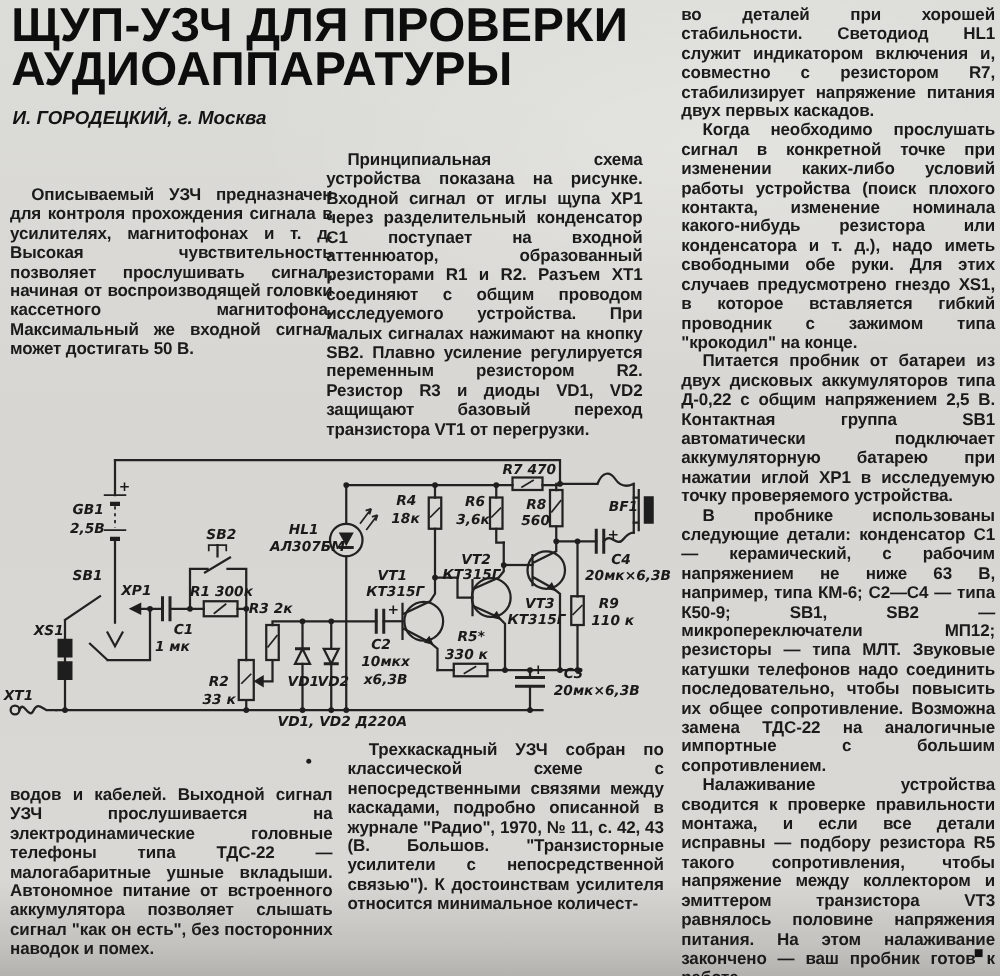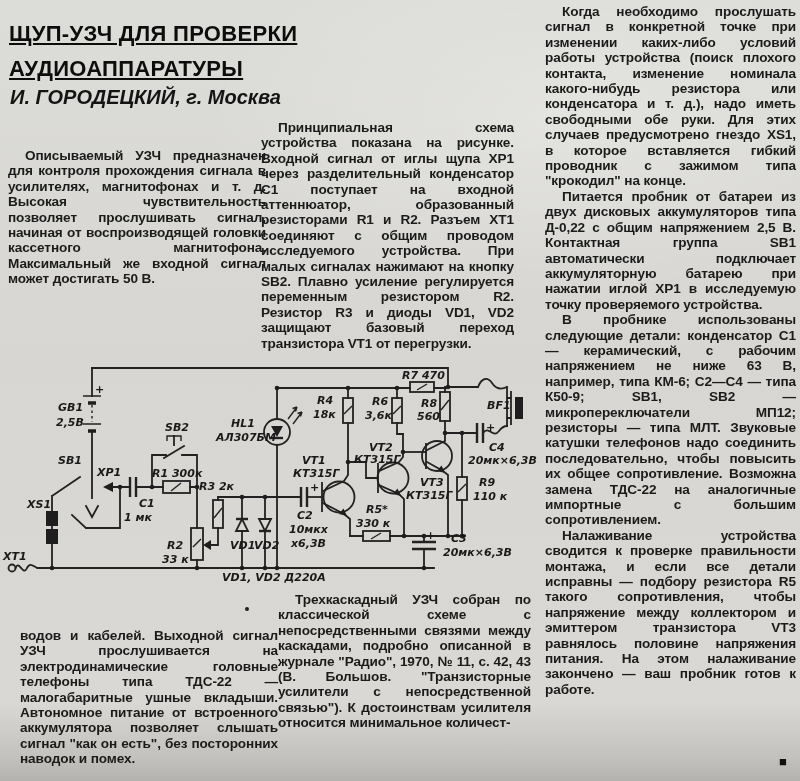--- a/index.html
+++ b/index.html
@@ -4,39 +4,39 @@
 <style>
   html,body{margin:0;padding:0;background:#888;}
   .page{
     position:relative;width:800px;height:781px;overflow:hidden;
     background:
       radial-gradient(ellipse 600px 300px at 70% 15%, rgba(255,255,255,.25), rgba(255,255,255,0) 60%),
       linear-gradient(180deg,#dcdcd8 0%,#d7d6d2 45%,#d9d8d4 90%,#c2c1bd 97%,#b3b2ae 100%);
     font-family:"Liberation Sans",sans-serif;color:#1c1c1c;
   }
   .title{
-    position:absolute;left:9px;top:16px;
-    font-size:22px;line-height:35px;font-weight:bold;color:#0d0d0d;
-    letter-spacing:.3px;white-space:nowrap;text-decoration:underline;
+    position:absolute;left:9px;top:4px;
+    font-size:38px;line-height:35px;font-weight:bold;color:#0d0d0d;
+    letter-spacing:.3px;white-space:nowrap;
   }
   .author{
     position:absolute;left:10px;top:86px;
-    font-size:20px;font-weight:bold;font-style:italic;color:#141414;
+    font-size:15px;font-weight:bold;font-style:italic;color:#141414;
   }
   .col{
     position:absolute;text-align:justify;
     font-size:13.6px;line-height:15.4px;font-weight:bold;
     letter-spacing:-0.1px;color:#1b1b1b;
   }
   .col p{margin:0;text-indent:17px;}
   .col p.noindent{text-indent:0;}
   #col1{left:8px;top:120px;width:258px;margin-top:28px;}
   #col2{left:261px;top:120px;width:253px;}
   #col3{left:545px;top:4px;width:251px;}
-  #bcol1{left:20px;top:628px;width:258px;}
+  #bcol1{left:8px;top:628px;width:258px;}
   #bcol2{left:278px;top:592px;width:253px;}
   .endsq{
     position:absolute;left:779px;top:755px;font-size:13px;line-height:13px;
     font-weight:bold;color:#111;
   }
   svg.schematic{position:absolute;left:0;top:355px;}
   svg.schematic .w{stroke:#222;stroke-width:1.8;fill:none;stroke-linecap:square;}
   svg.schematic .w2{stroke:#222;stroke-width:2.4;fill:none;stroke-linecap:butt;}
   svg.schematic .thin{stroke:#222;stroke-width:1.4;fill:none;}
   svg.schematic .fill{fill:#1e1e1e;stroke:none;}
@@ -60,20 +60,21 @@
 
   <div class="col" id="col1">
     <p>Описываемый УЗЧ предназначен для контроля прохождения сигнала в усилителях, магнитофонах и т. д. Высокая чувствительность позволяет прослушивать сигнал, начиная от воспроизводящей головки кассетного магнитофона. Максимальный же входной сигнал может достигать 50 В.</p>
   </div>
 
   <div class="col" id="col2">
     <p>Принципиальная схема устройства показана на рисунке. Входной сигнал от иглы щупа XP1 через разделительный конденсатор C1 поступает на входной аттеннюатор, образованный резисторами R1 и R2. Разъем XT1 соединяют с общим проводом исследуемого устройства. При малых сигналах нажимают на кнопку SB2. Плавно усиление регулируется переменным резистором R2. Резистор R3 и диоды VD1, VD2 защищают базовый переход транзистора VT1 от перегрузки.</p>
   </div>
 
   <div class="col" id="col3">
+    <p class="noindent">во деталей при хорошей стабильности. Светодиод HL1 служит индикатором включения и, совместно с резистором R7, стабилизирует напряжение питания двух первых каскадов.</p>
     <p>Когда необходимо прослушать сигнал в конкретной точке при изменении каких-либо условий работы устройства (поиск плохого контакта, изменение номинала какого-нибудь резистора или конденсатора и т. д.), надо иметь свободными обе руки. Для этих случаев предусмотрено гнездо XS1, в которое вставляется гибкий проводник с зажимом типа "крокодил" на конце.</p>
     <p>Питается пробник от батареи из двух дисковых аккумуляторов типа Д-0,22 с общим напряжением 2,5 В. Контактная группа SB1 автоматически подключает аккумуляторную батарею при нажатии иглой XP1 в исследуемую точку проверяемого устройства.</p>
     <p>В пробнике использованы следующие детали: конденсатор C1 — керамический, с рабочим напряжением не ниже 63 В, например, типа КМ-6; С2—С4 — типа К50-9; SB1, SB2 — микропереключатели МП12; резисторы — типа МЛТ. Звуковые катушки телефонов надо соединить последовательно, чтобы повысить их общее сопротивление. Возможна замена ТДС-22 на аналогичные импортные с большим сопротивлением.</p>
     <p>Налаживание устройства сводится к проверке правильности монтажа, и если все детали исправны — подбору резистора R5 такого сопротивления, чтобы напряжение между коллектором и эмиттером транзистора VT3 равнялось половине напряжения питания. На этом налаживание закончено — ваш пробник готов к работе.</p>
   </div>
 
   <div class="col" id="bcol1">
     <p class="noindent">водов и кабелей. Выходной сигнал УЗЧ прослушивается на электродинамические головные телефоны типа ТДС-22 — малогабаритные ушные вкладыши. Автономное питание от встроенного аккумулятора позволяет слышать сигнал "как он есть", без посторонних наводок и помех.</p>
   </div>
 

